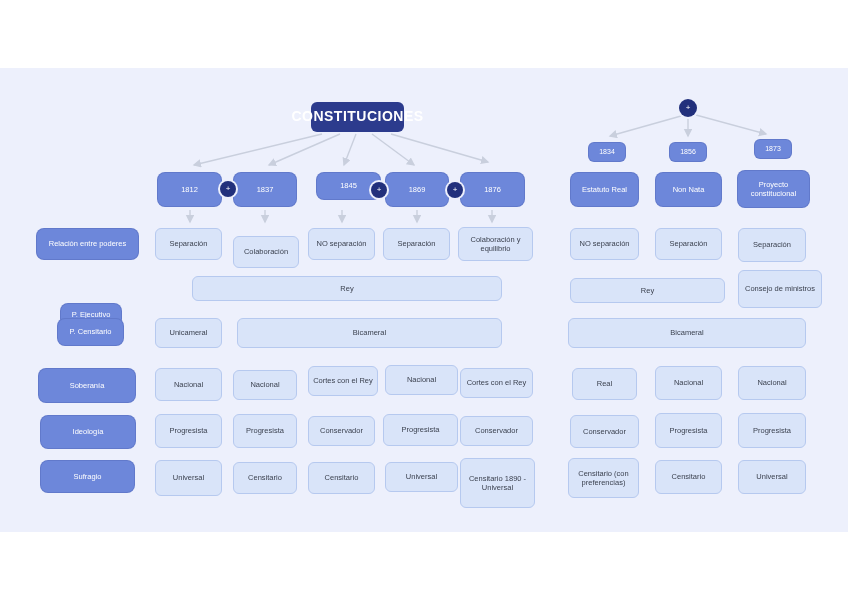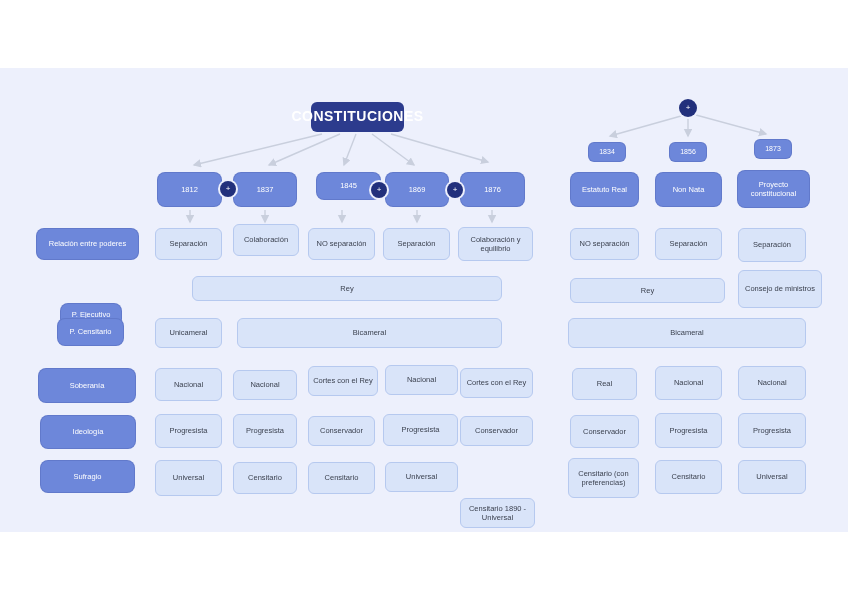--- a/index.html
+++ b/index.html
@@ -72,21 +72,21 @@
 <div class="node node-mid" style="left:737px;top:170px;width:73px;height:38px;">Proyecto constitucional</div>
 
 <div class="node node-mid" style="left:36px;top:228px;width:103px;height:32px;">Relación entre poderes</div>
 <div class="node node-mid" style="left:60px;top:279px;width:62px;height:24px;margin-top:24px;">P. Ejecutivo</div>
 <div class="node node-mid" style="left:57px;top:318px;width:67px;height:28px;">P. Censitario</div>
 <div class="node node-mid" style="left:38px;top:368px;width:98px;height:35px;">Soberanía</div>
 <div class="node node-mid" style="left:40px;top:415px;width:96px;height:34px;">Ideología</div>
 <div class="node node-mid" style="left:40px;top:460px;width:95px;height:33px;">Sufragio</div>
 
 <div class="node node-light" style="left:155px;top:228px;width:67px;height:32px;">Separación</div>
-<div class="node node-light" style="left:233px;top:224px;width:66px;height:32px;">Colaboración</div>
+<div class="node node-light" style="left:233px;top:236px;width:66px;height:32px;">Colaboración</div>
 <div class="node node-light" style="left:308px;top:228px;width:67px;height:32px;">NO separación</div>
 <div class="node node-light" style="left:383px;top:228px;width:67px;height:32px;">Separación</div>
 <div class="node node-light" style="left:458px;top:227px;width:75px;height:34px;">Colaboración y equilibrio</div>
 
 <div class="node node-light" style="left:192px;top:276px;width:310px;height:25px;">Rey</div>
 
 <div class="node node-light" style="left:155px;top:318px;width:67px;height:30px;">Unicameral</div>
 <div class="node node-light" style="left:237px;top:318px;width:265px;height:30px;">Bicameral</div>
 
 <div class="node node-light" style="left:155px;top:368px;width:67px;height:33px;">Nacional</div>
@@ -98,21 +98,21 @@
 <div class="node node-light" style="left:155px;top:414px;width:67px;height:34px;">Progresista</div>
 <div class="node node-light" style="left:233px;top:414px;width:64px;height:34px;">Progresista</div>
 <div class="node node-light" style="left:308px;top:416px;width:67px;height:30px;">Conservador</div>
 <div class="node node-light" style="left:383px;top:414px;width:75px;height:32px;">Progresista</div>
 <div class="node node-light" style="left:460px;top:416px;width:73px;height:30px;">Conservador</div>
 
 <div class="node node-light" style="left:155px;top:460px;width:67px;height:36px;">Universal</div>
 <div class="node node-light" style="left:233px;top:462px;width:64px;height:32px;">Censitario</div>
 <div class="node node-light" style="left:308px;top:462px;width:67px;height:32px;">Censitario</div>
 <div class="node node-light" style="left:385px;top:462px;width:73px;height:30px;">Universal</div>
-<div class="node node-light" style="left:460px;top:458px;width:75px;height:30px;margin-top:40px;">Censitario 1890 - Universal</div>
+<div class="node node-light" style="left:460px;top:458px;width:75px;height:50px;">Censitario 1890 - Universal</div>
 
 <div class="node node-light" style="left:570px;top:228px;width:69px;height:32px;">NO separación</div>
 <div class="node node-light" style="left:655px;top:228px;width:67px;height:32px;">Separación</div>
 <div class="node node-light" style="left:738px;top:228px;width:68px;height:34px;">Separación</div>
 
 <div class="node node-light" style="left:570px;top:278px;width:155px;height:25px;">Rey</div>
 <div class="node node-light" style="left:738px;top:270px;width:84px;height:38px;">Consejo de ministros</div>
 
 <div class="node node-light" style="left:568px;top:318px;width:238px;height:30px;">Bicameral</div>
 

